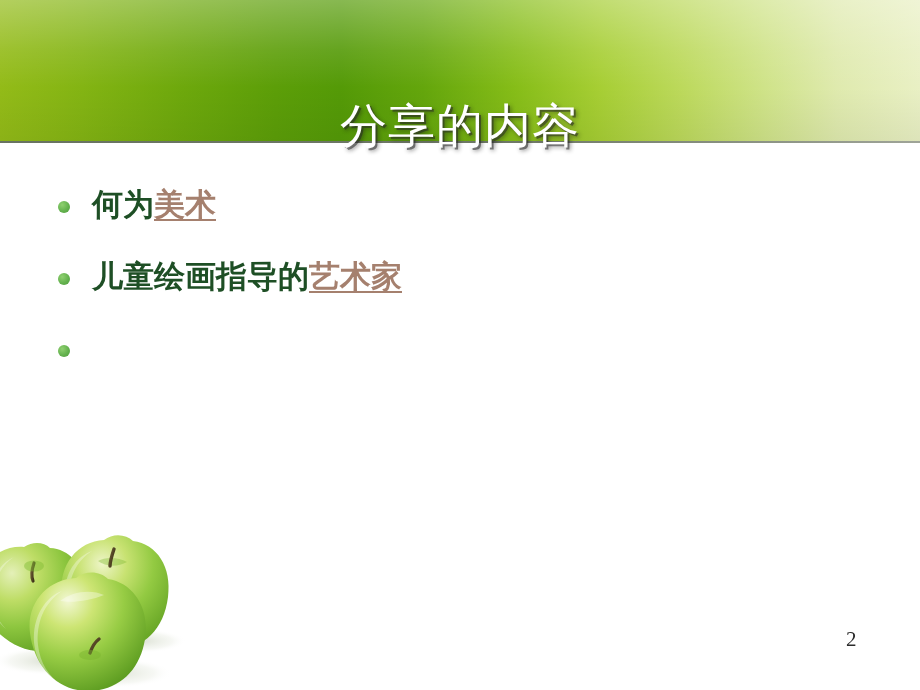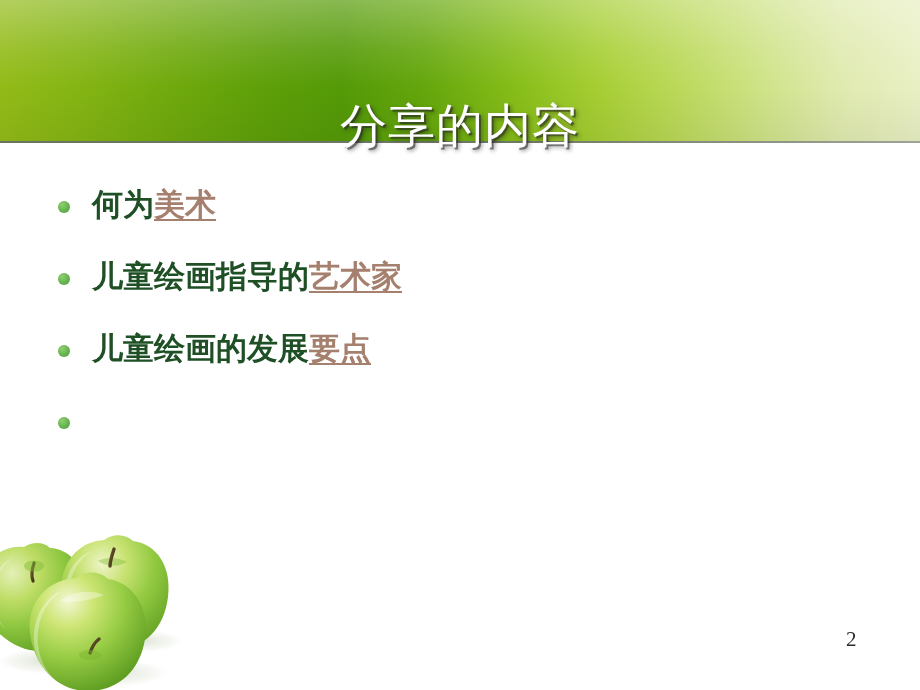--- a/index.html
+++ b/index.html
@@ -141,24 +141,20 @@
     <div class="bullet-row">
       <span class="bullet-dot"></span>
       <span class="bullet-text"><span>何为</span><a class="lnk" href="#">美术</a></span>
     </div>
 
     <div class="bullet-row">
       <span class="bullet-dot"></span>
       <span class="bullet-text"><span>儿童绘画指导的</span><a class="lnk" href="#">艺术家</a></span>
     </div>
 
-    <div class="bullet-row">
-      <span class="bullet-dot"></span>
-      <span class="bullet-text"><span>儿童绘画的发展</span><a class="lnk" href="#">要点</a></span>
-    </div>
 
     <div class="bullet-row">
       <span class="bullet-dot"></span>
     </div>
 
   </div>
 
   <div id="apples">
     <svg width="228" height="169" viewBox="0 0 228 169" xmlns="http://www.w3.org/2000/svg">
       <defs>

